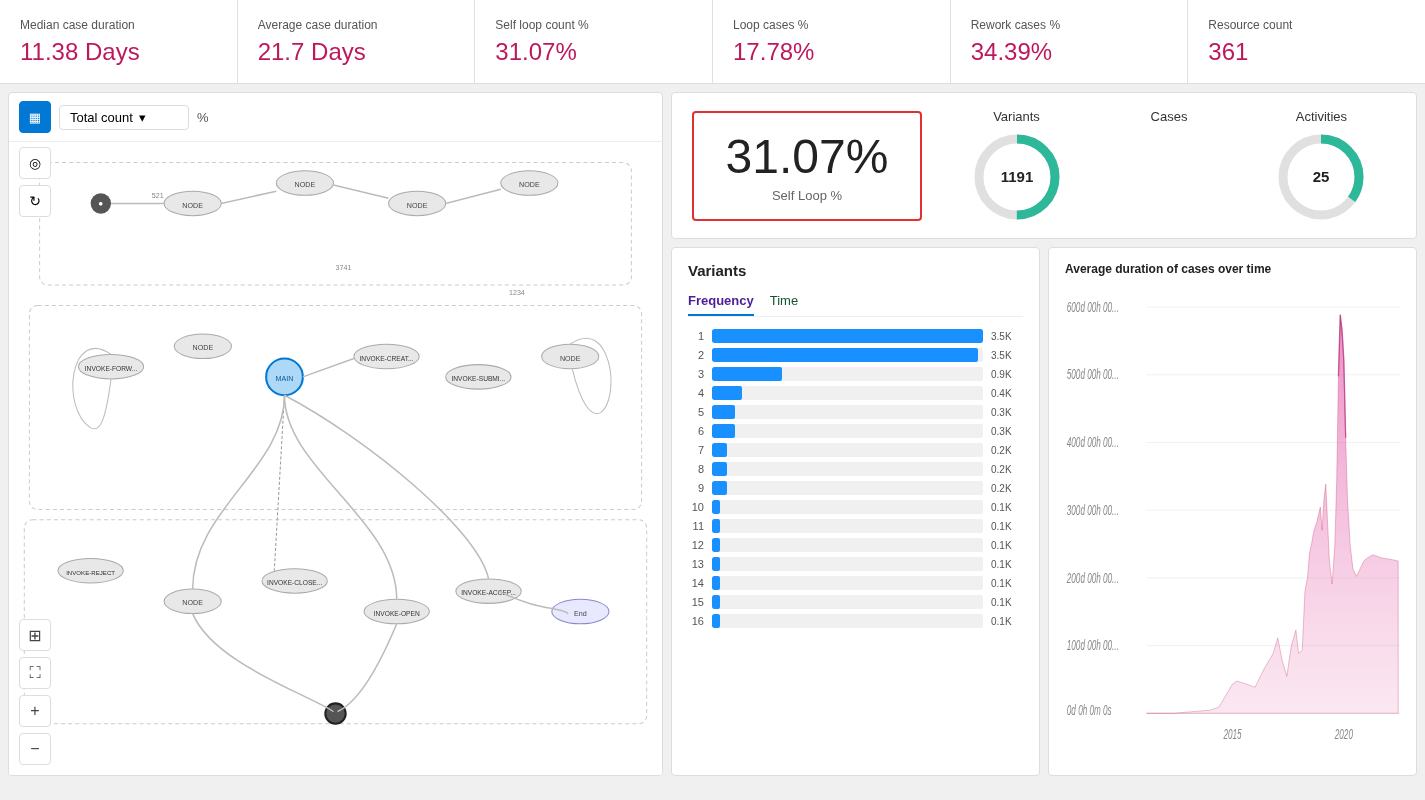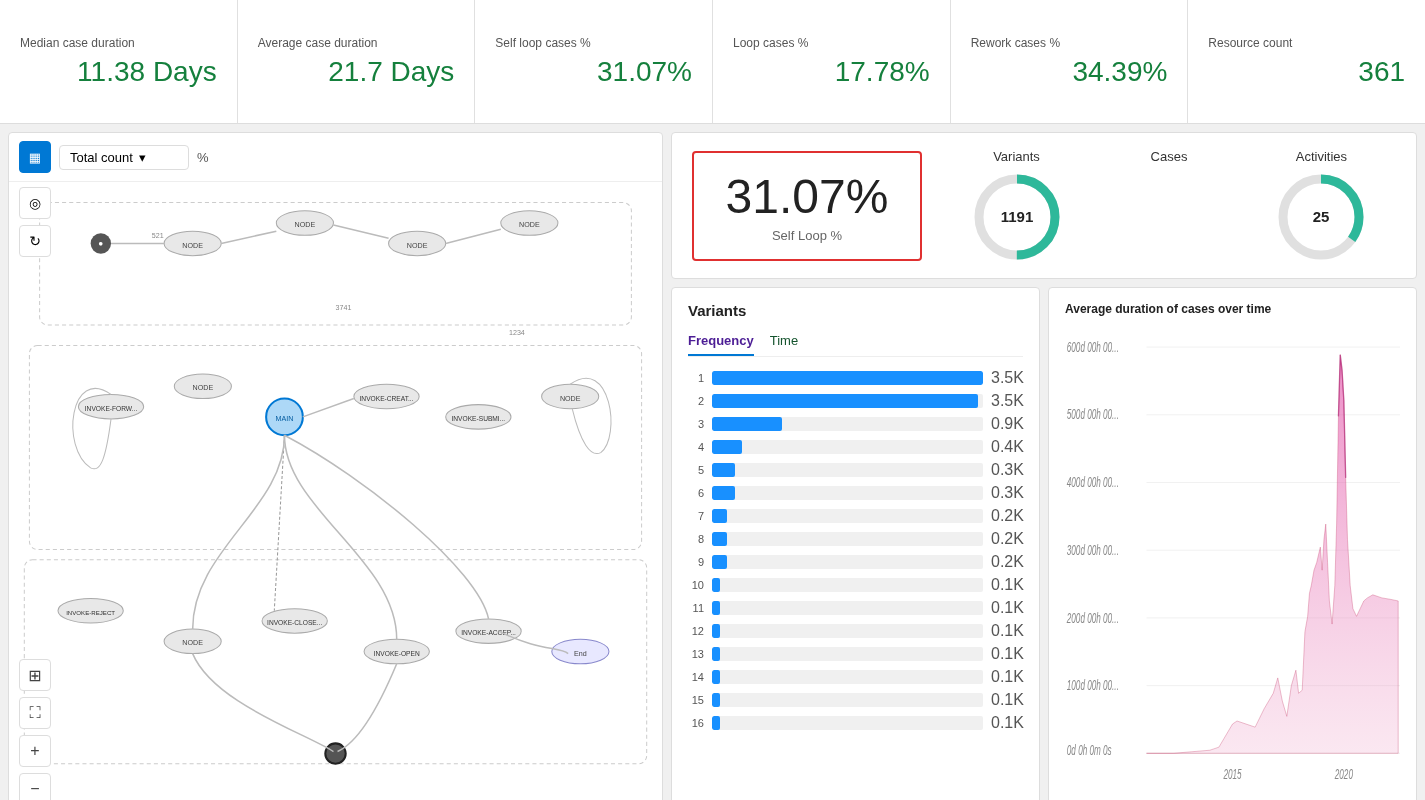--- a/index.html
+++ b/index.html
@@ -3,41 +3,40 @@
   <meta charset="utf-8">
   <style>
     * { box-sizing: border-box; margin: 0; padding: 0; }
     body { font-family: 'Segoe UI', Arial, sans-serif; background: #f0f0f0; width: 1425px; height: 800px; overflow: hidden; font-size: 13px; }
 
     
     .kpi-bar {
       display: flex;
       background: #fff;
       border-bottom: 1px solid #ddd;
-      height: 124px;
+      height: 84px;
     }
     .kpi-item {
       flex: 1;
       display: flex;
       flex-direction: column;
       justify-content: center;
       padding: 12px 20px;
       border-right: 1px solid #e0e0e0;
     }
     .kpi-item:last-child { border-right: none; }
     .kpi-label {
       font-size: 12px;
       color: #555;
       margin-bottom: 6px;
     }
     .kpi-value {
-      font-size: 28px;
+      font-size: 24px;
       font-weight: 300;
-      color: #15803d;
-      text-align: right;
+      color: #be185d;
     }
 
     
     .main-content {
       display: flex;
       height: 700px;
       gap: 0;
       padding: 8px;
       background: #f0f0f0;
     }
@@ -255,21 +254,21 @@
       border-radius: 2px;
       overflow: hidden;
     }
     .variant-bar {
       height: 100%;
       background: #1890ff;
       border-radius: 2px;
     }
     .variant-val {
       width: 32px;
-      font-size: 16px;
+      font-size: 10px;
       color: #555;
       flex-shrink: 0;
     }
 
     
     .chart-panel {
       background: #fff;
       border-radius: 4px;
       border: 1px solid #ddd;
       padding: 14px 16px;
@@ -296,21 +295,21 @@
 <div class="kpi-bar">
 <div class="kpi-item">
       <div class="kpi-label">Median case duration</div>
       <div class="kpi-value">11.38 Days</div>
     </div>
     <div class="kpi-item">
       <div class="kpi-label">Average case duration</div>
       <div class="kpi-value">21.7 Days</div>
     </div>
     <div class="kpi-item">
-      <div class="kpi-label">Self loop cases %</div>
+      <div class="kpi-label">Self loop count %</div>
       <div class="kpi-value">31.07%</div>
     </div>
     <div class="kpi-item">
       <div class="kpi-label">Loop cases %</div>
       <div class="kpi-value">17.78%</div>
     </div>
     <div class="kpi-item">
       <div class="kpi-label">Rework cases %</div>
       <div class="kpi-value">34.39%</div>
     </div>

